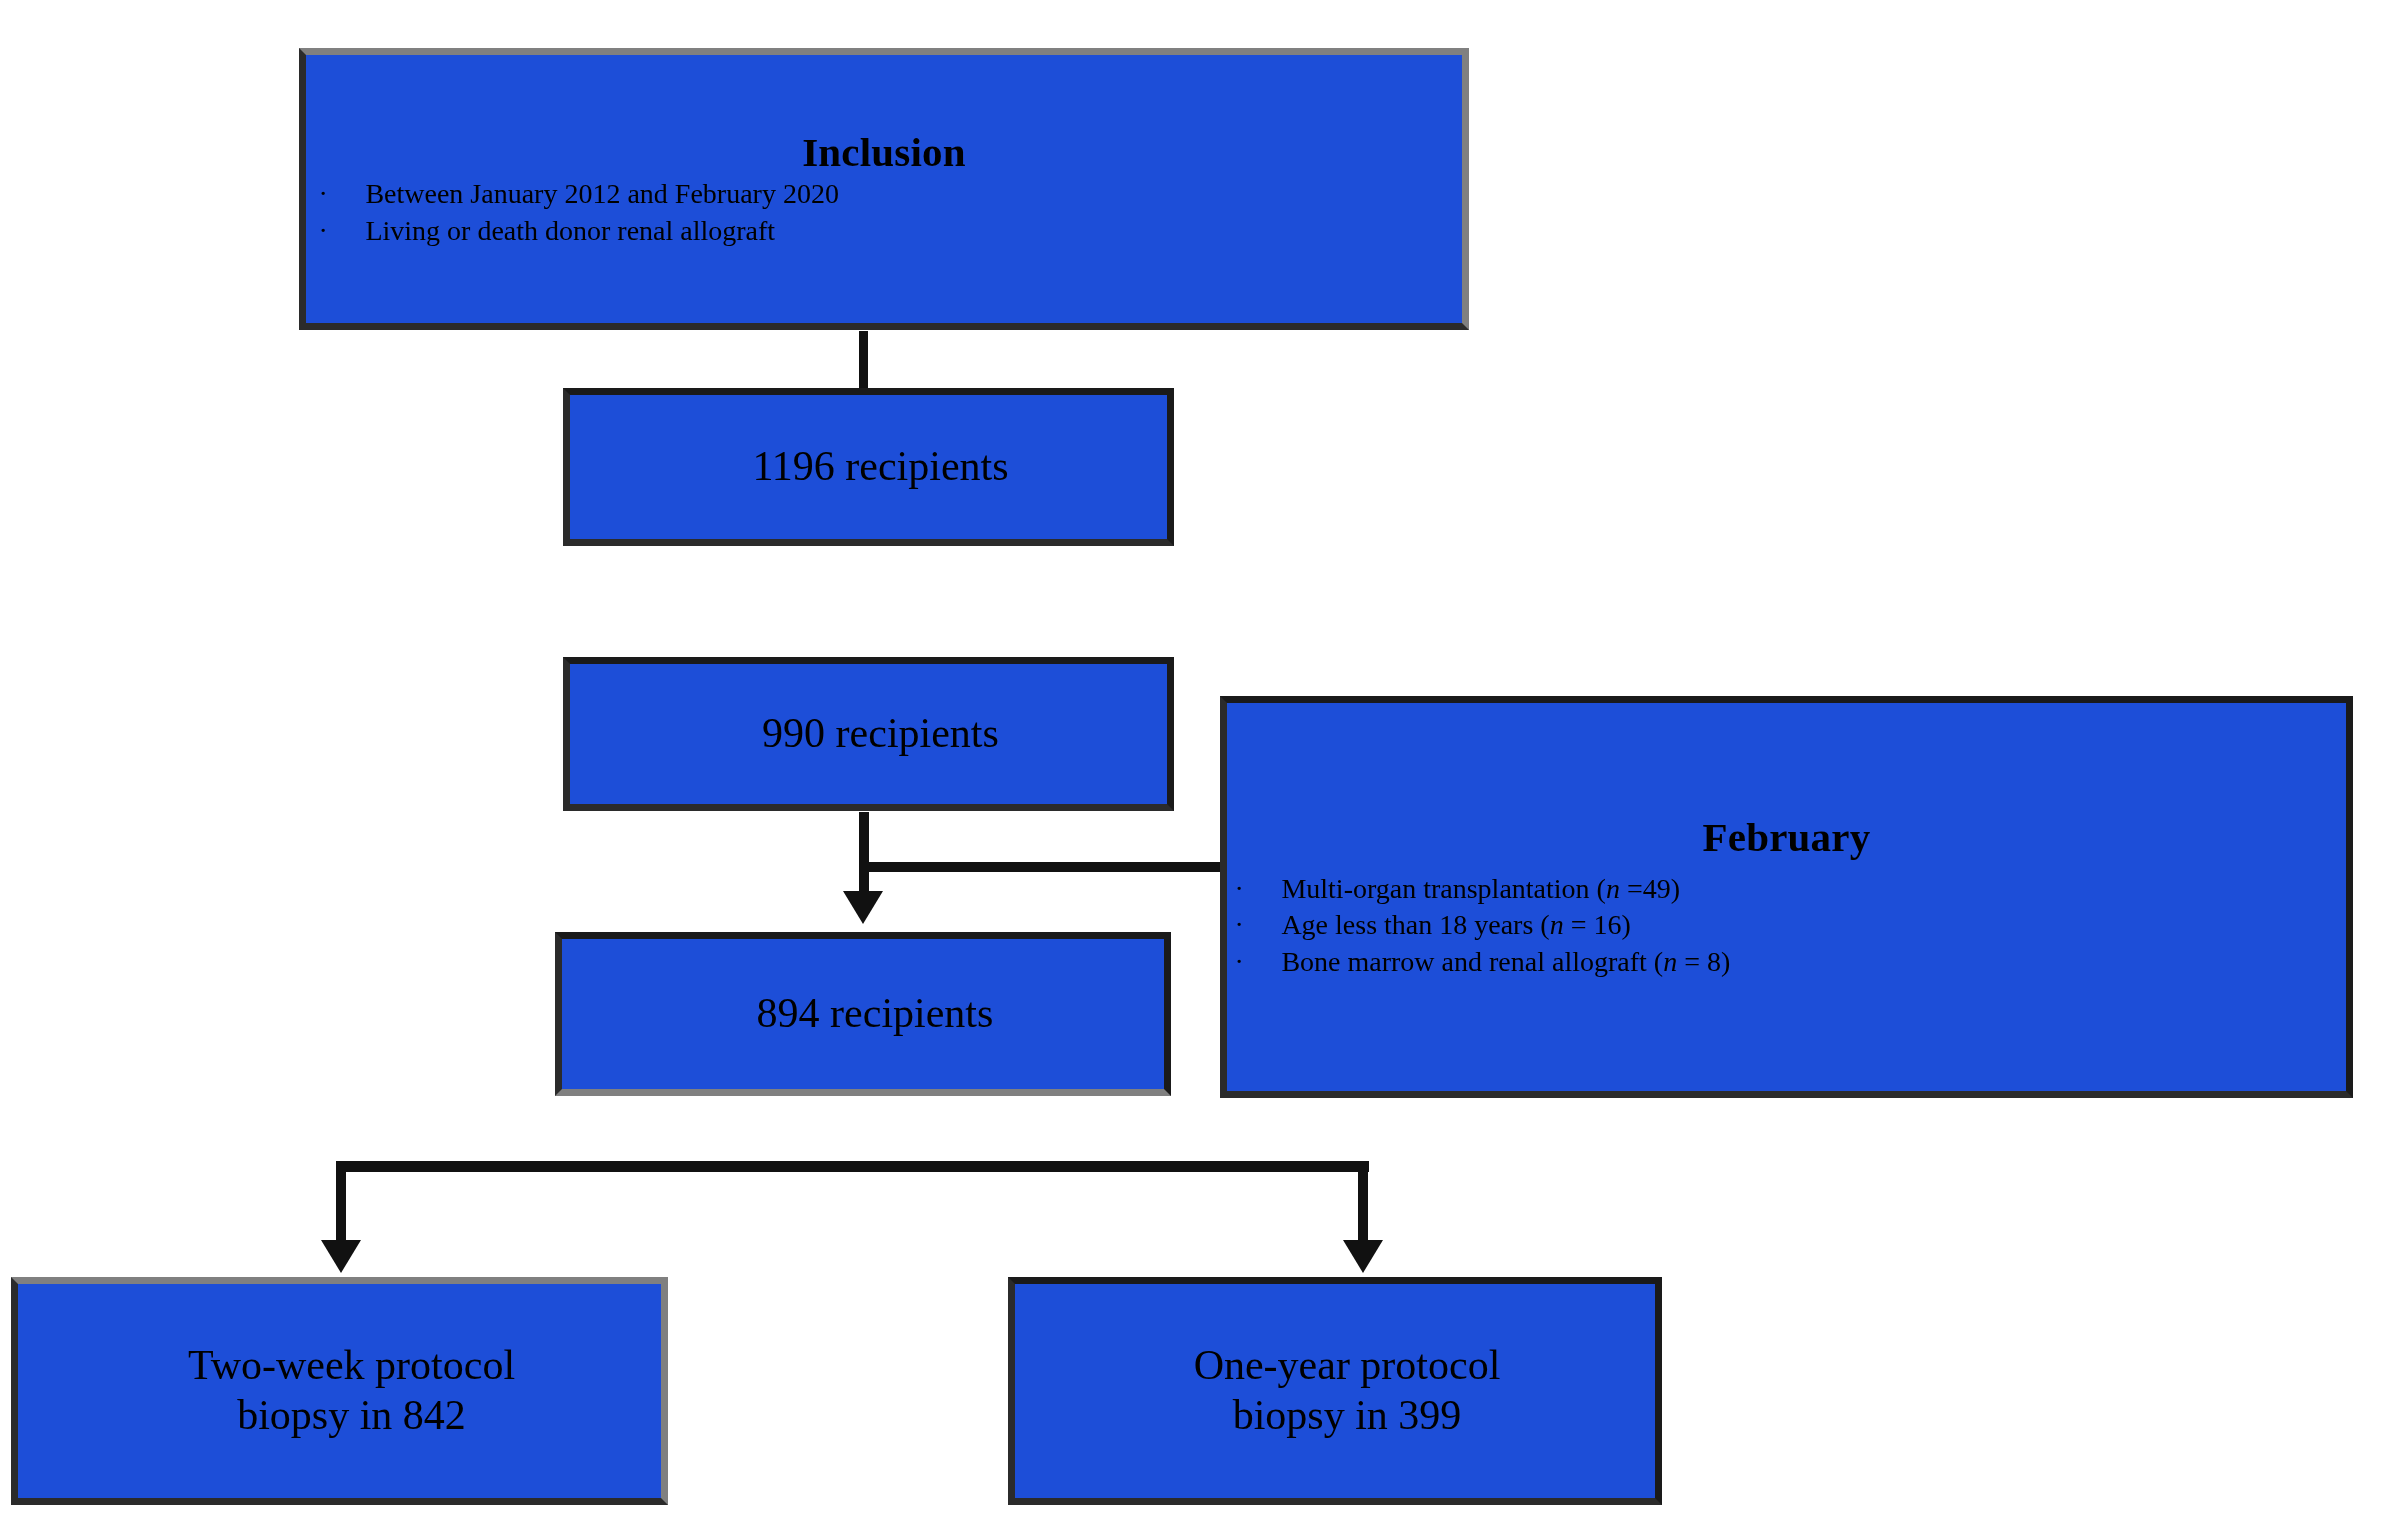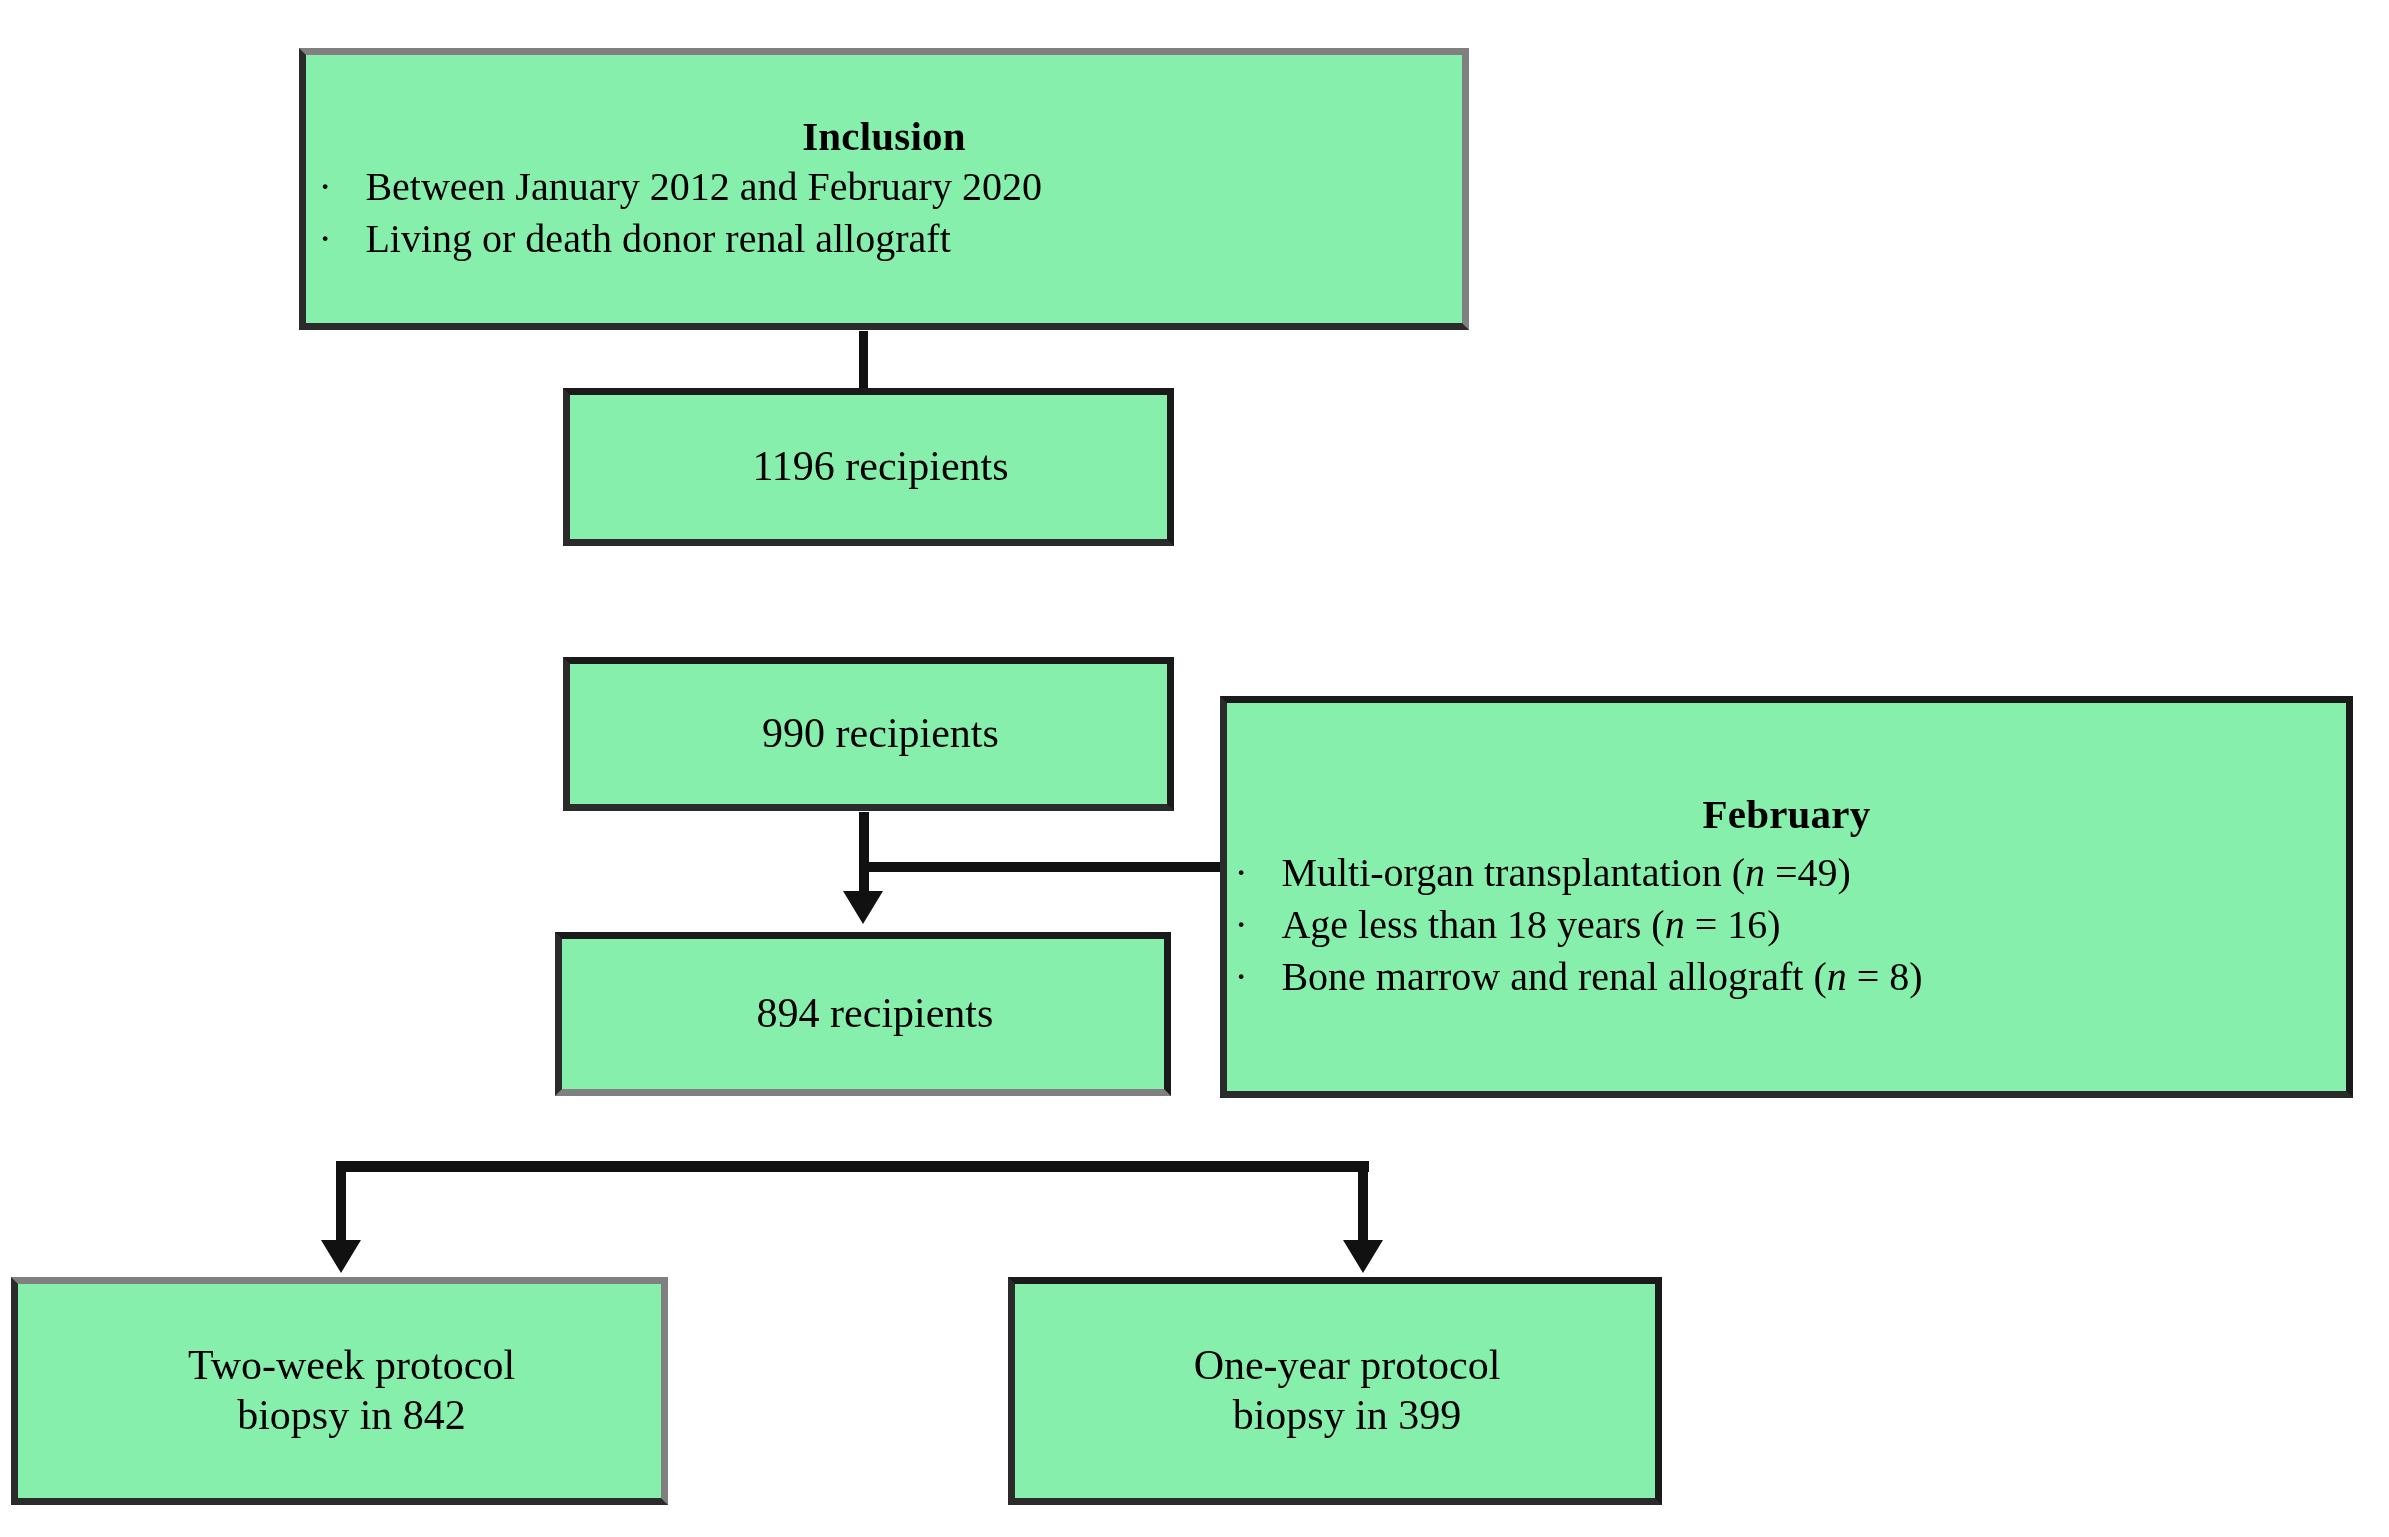--- a/index.html
+++ b/index.html
@@ -14,21 +14,21 @@
     height: 1538px;
     background: #ffffff;
     font-family: "Liberation Serif", "DejaVu Serif", serif;
     overflow: hidden;
   }
 
   
   .node {
     position: absolute;
     box-sizing: border-box;
-    background: #86efac;
+    background: #1d4ed8;
     border-top: 7px solid #808080;
     border-left: 7px solid #2b2b2b;
     border-right: 7px solid #808080;
     border-bottom: 7px solid #2b2b2b;
     display: flex;
     flex-direction: column;
     justify-content: center;
     color: #000000;
   }
   .node.dark-top {
@@ -51,21 +51,21 @@
     font-size: 42px;
     line-height: 1.18;
     padding-left: 24px;
   }
   .bullet-list {
     margin: 0;
     padding: 0 0 0 36px;
     list-style: none;
   }
   .bullet-list li {
-    font-size: 40px;
+    font-size: 28px;
     line-height: 1.30;
     white-space: nowrap;
     text-indent: -23.4px;
     padding-left: 23.4px;
   }
   .bullet-list li .dot {
     display: inline-block;
     width: 23.4px;
   }
   .ital { font-style: italic; }

